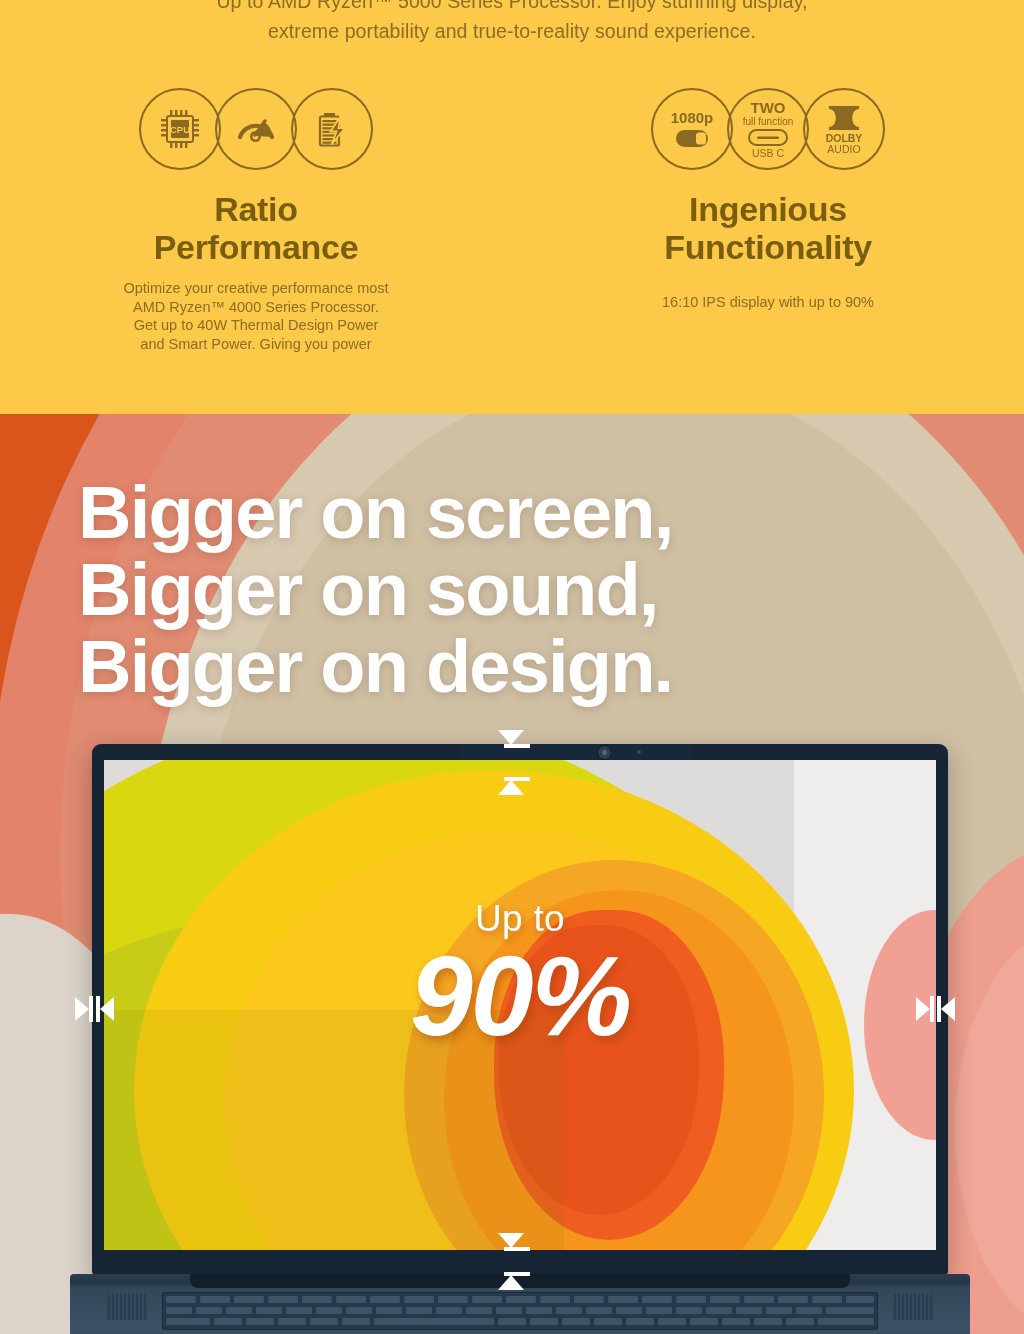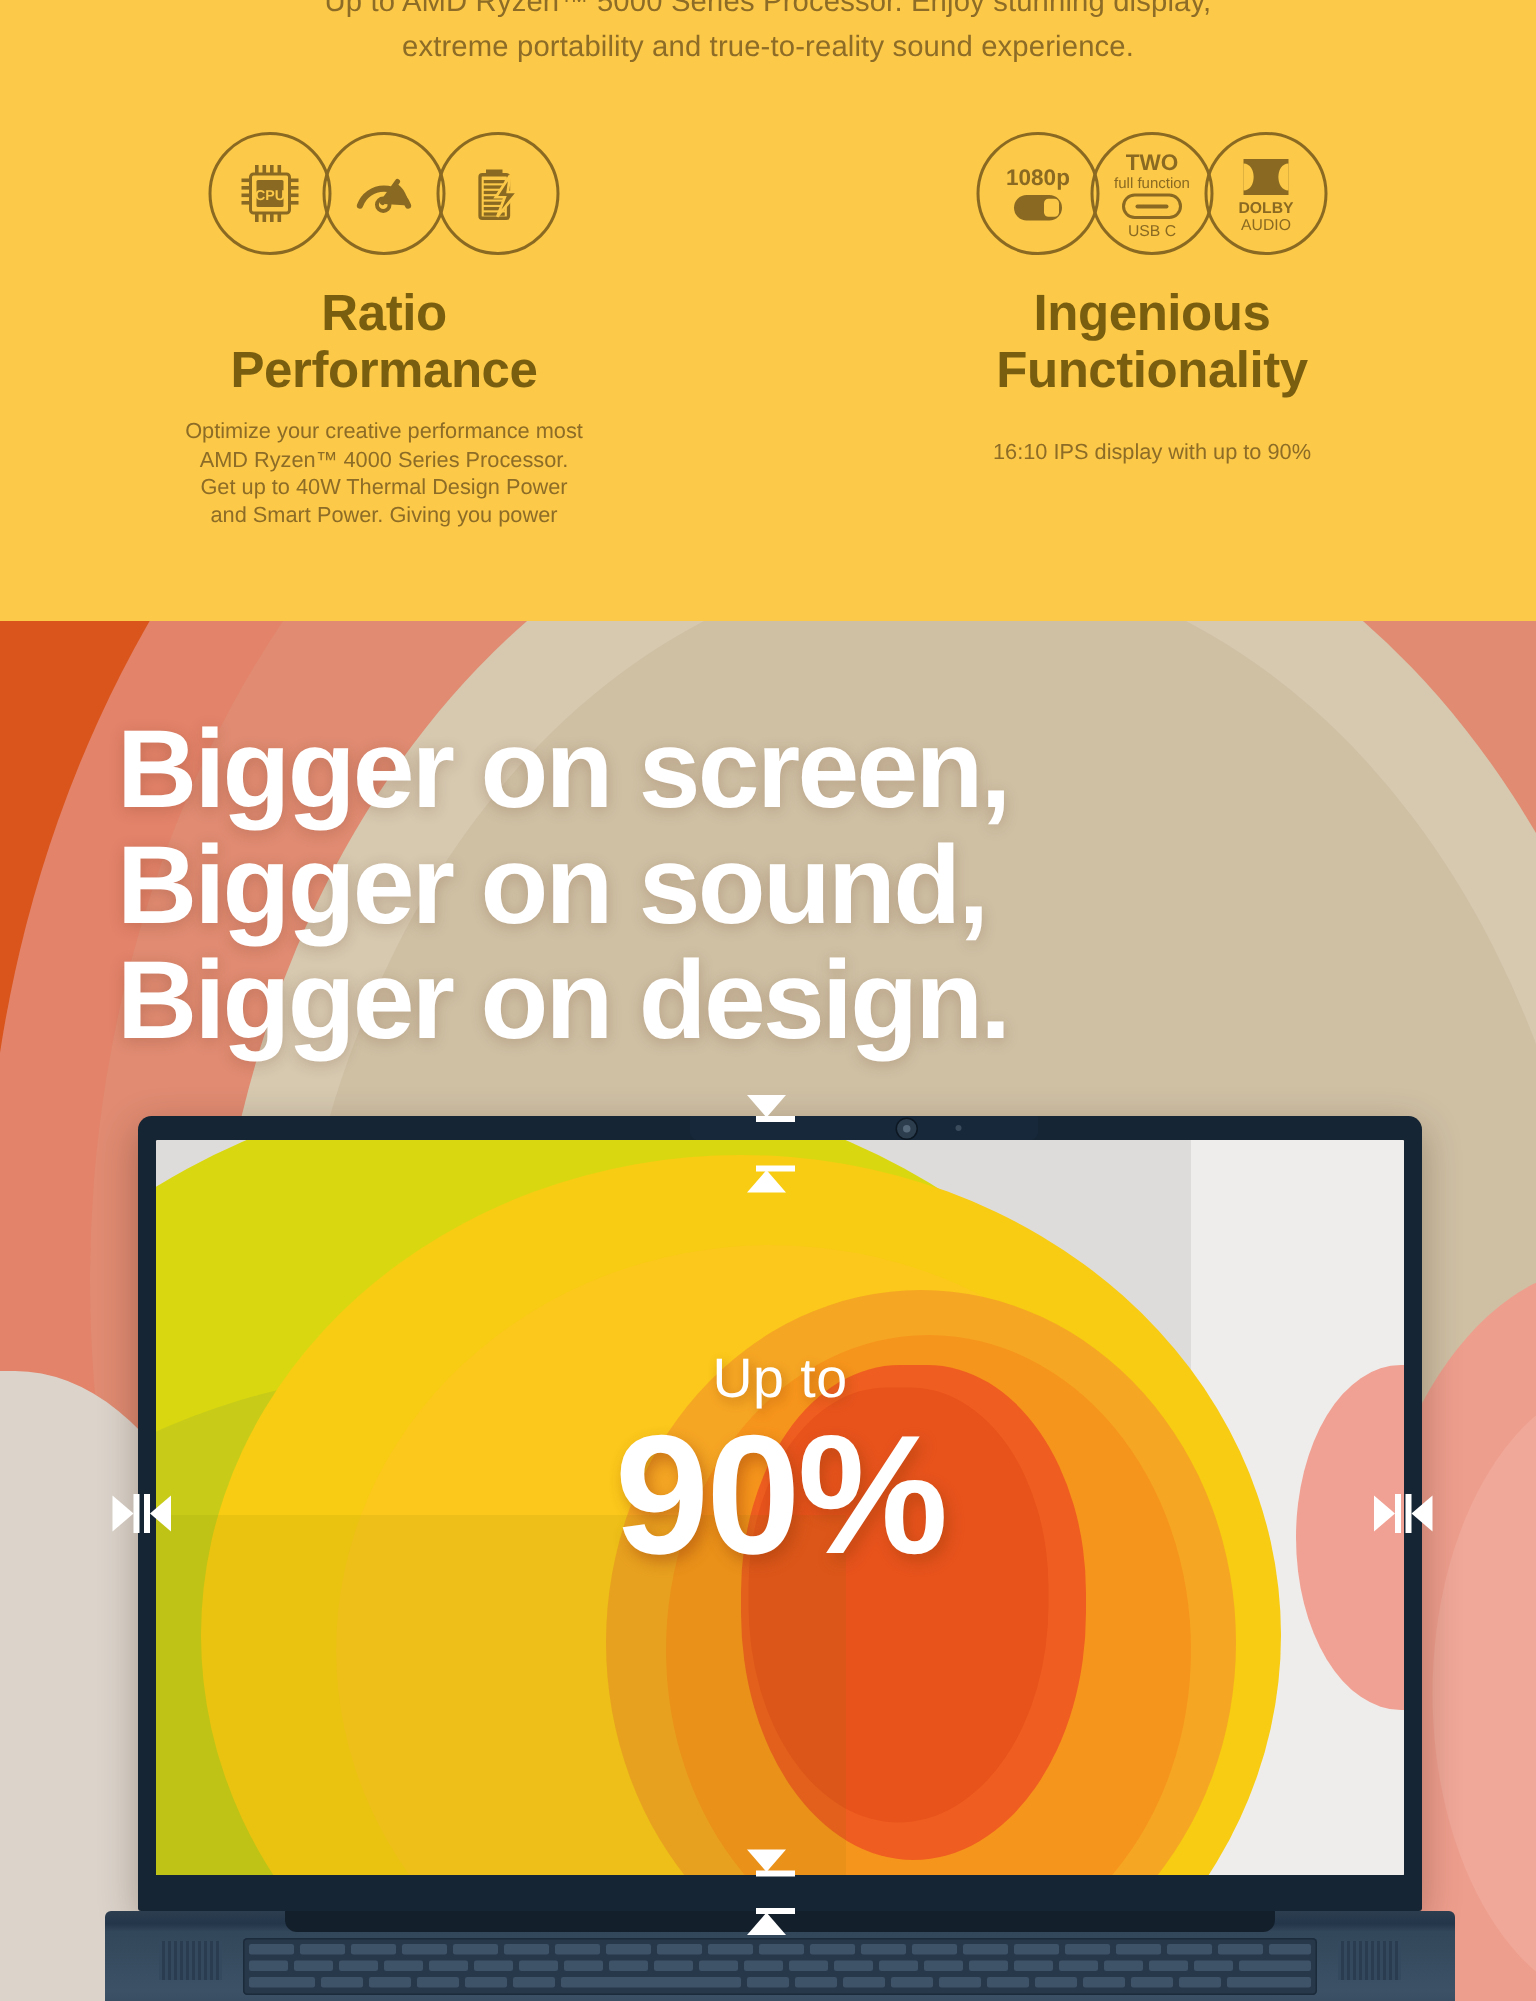--- a/index.html
+++ b/index.html
@@ -110,21 +110,21 @@
   .s-orange2{ left:395px; top:165px;  width:200px;  height:290px; background:#E8531C; border-radius:46% 46% 50% 50%;}
   .s-shadeL { left:-60px; top:250px;  width:520px;  height:280px; background:rgba(120,120,0,.10); border-radius:0;}
 
   .screen-copy{
     position:absolute; left:0; top:138px; width:832px; text-align:center; z-index:5;
     color:#ffffff;
   }
   .sc-upto{ font-size:37px; line-height:42px; letter-spacing:.3px;
     text-shadow:2px 3px 7px rgba(150,70,10,.45); }
   .sc-90{ font-size:113px; font-weight:bold; line-height:113px; letter-spacing:-2px;
-    text-shadow:3px 5px 10px rgba(150,60,10,.45); }
+    text-shadow:3px 5px 10px rgba(150,60,10,.45);font-style:italic; }
   .sc-aar{ font-size:35px; line-height:40px; letter-spacing:.2px; margin-top:-2px;
     text-shadow:2px 3px 7px rgba(150,70,10,.45); }
 
   
   .base{
     position:relative; width:900px; margin-left:-22px; height:86px;
     background:linear-gradient(#2B3D4E 0%, #24364A 10%, #33475A 16%, #3C5166 62%, #2E4156 100%);
     border-radius:4px 4px 7px 7px;
   }
   .base .hinge{

